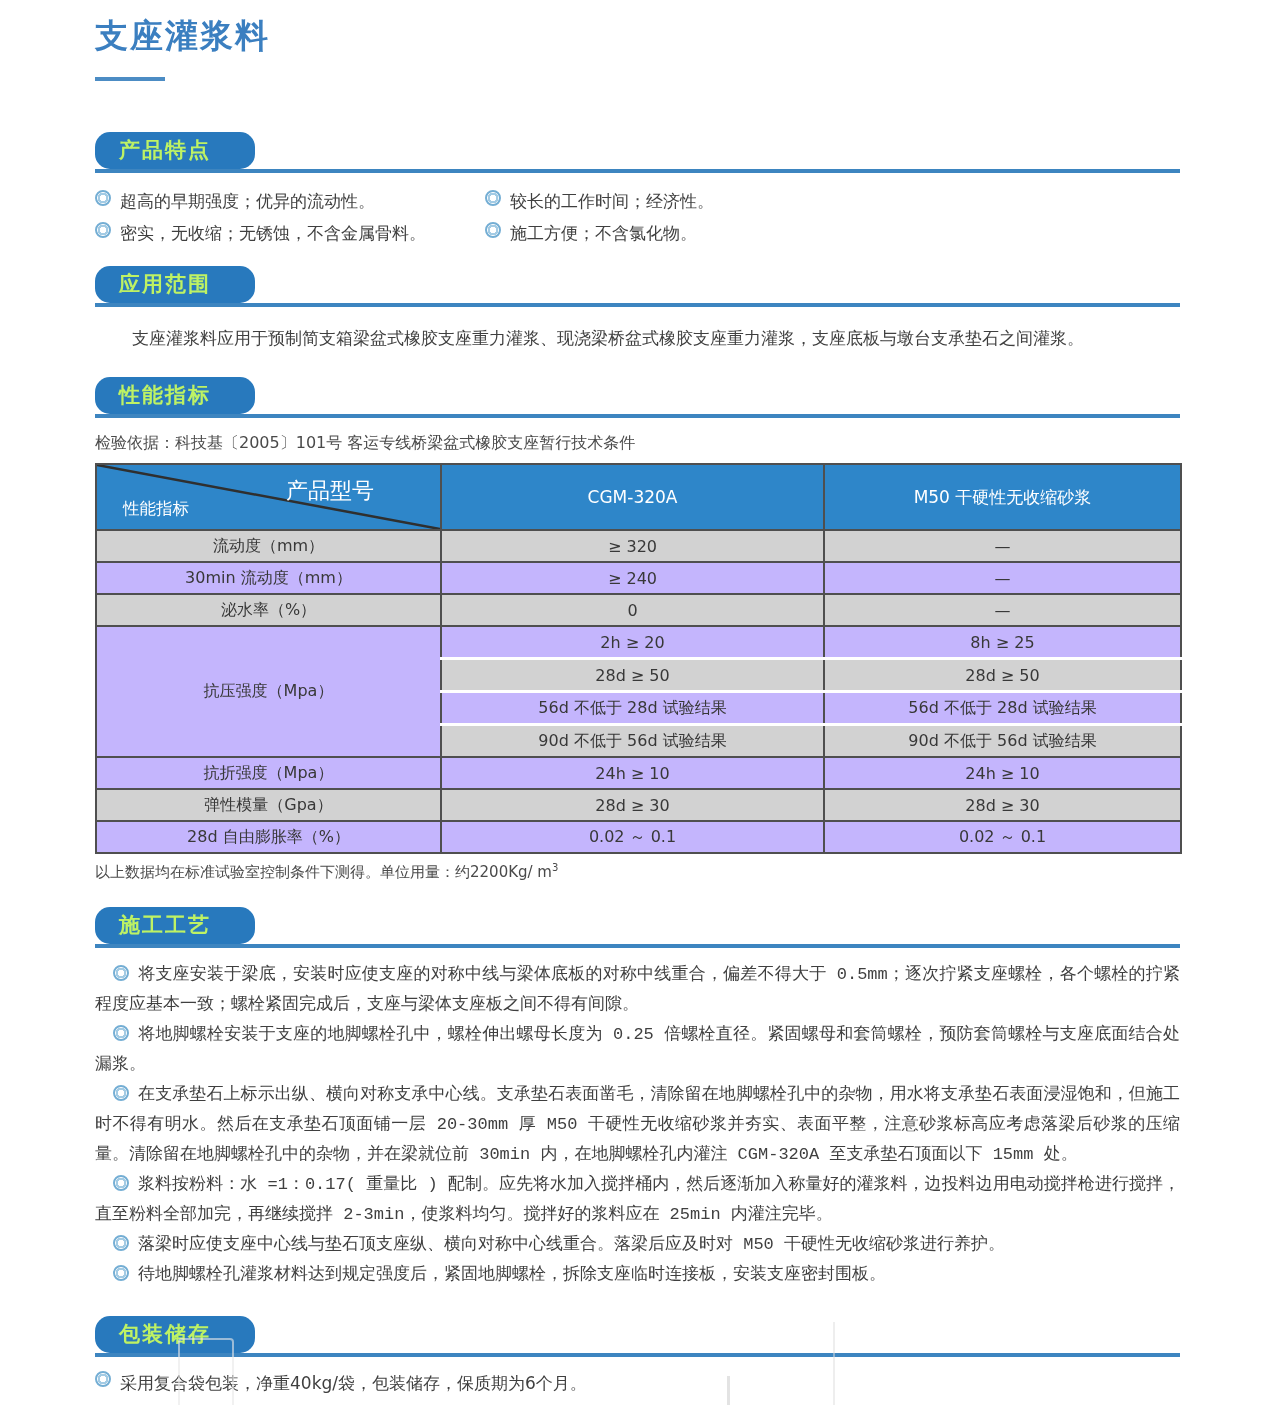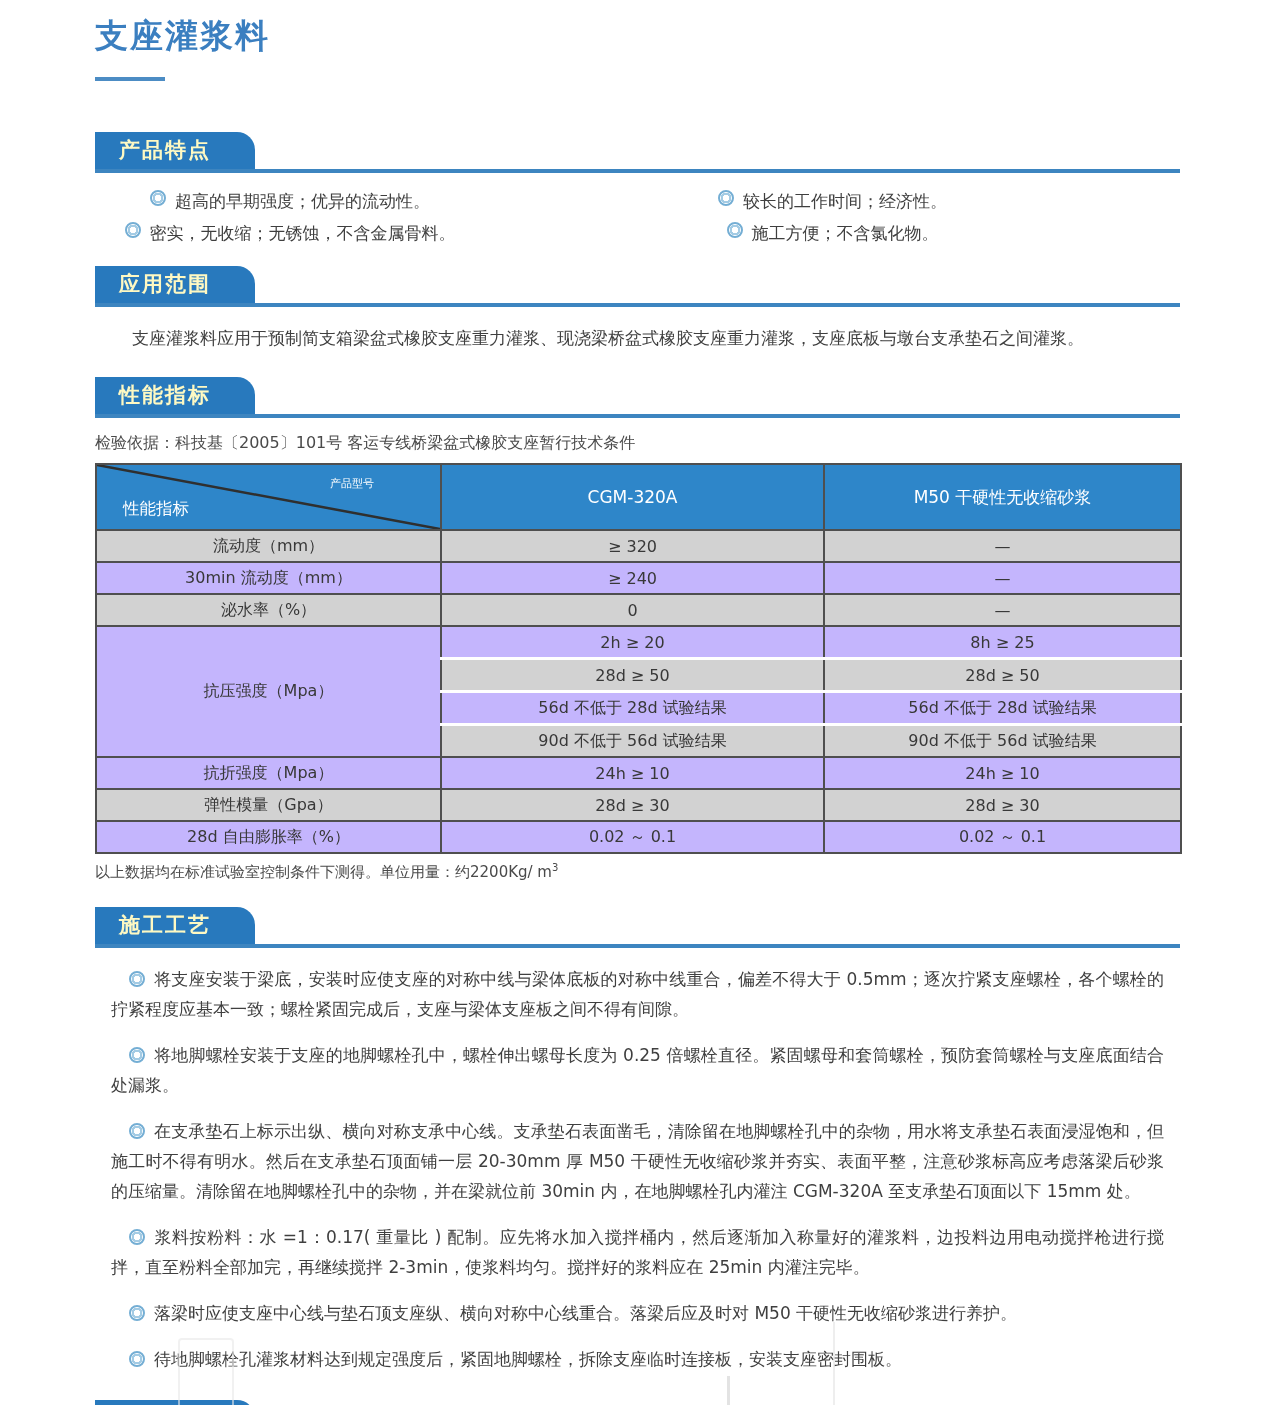--- a/index.html
+++ b/index.html
@@ -26,27 +26,28 @@
     margin-top:18px;
   }
   
   .sec-bar{
     border-bottom:4px solid #3d85c0;
     line-height:0;
   }
   .sec-tab{
     display:inline-block;
     background:#2879bd;
-    color:#fef9c3;
+    color:#bef264;
     font-size:21px;
     font-weight:bold;
     line-height:33px;
     padding:2px 44px 2px 24px;
     border-top-right-radius:18px;
     letter-spacing:2px;
+    border-radius:15px;
   }
   
   .ring{
     display:inline-block;
     width:16px;height:16px;
     border-radius:50%;
     box-sizing:border-box;
     border:2px solid #74aed4;
     background:radial-gradient(circle,#ffffff 0 3px,#a3cbe4 3px 5.5px,#ffffff 5.5px);
     vertical-align:-2px;
@@ -54,21 +55,21 @@
     flex:none;
   }
   
   .feat-grid{
     margin-top:17px;
     display:grid;
     grid-template-columns:390px auto;
     row-gap:9px;
     font-size:17px;
   }
-  .feat-item{display:flex;align-items:flex-start;line-height:23px;justify-content:center;}
+  .feat-item{display:flex;align-items:flex-start;line-height:23px;}
   
   .app-text{
     margin-top:16px;
     padding-left:37px;
     font-size:17px;
     line-height:31px;
   }
   
   .basis{
     margin-top:15px;
@@ -92,40 +93,41 @@
   }
   table.perf thead th{
     background:#2e86c9;
     color:#ffffff;
     height:62px;
     font-weight:normal;
     font-size:17px;
   }
   th.corner{position:relative;padding:0;}
   th.corner svg{position:absolute;left:0;top:0;width:100%;height:100%;display:block;}
-  th.corner .ct{position:absolute;top:11px;right:66px;font-size:11px;}
+  th.corner .ct{position:absolute;top:11px;right:66px;font-size:22px;}
   th.corner .cb{position:absolute;bottom:9px;left:26px;font-size:16.5px;}
   tr.g td{background:#d2d2d2;}
   tr.w td{background:#c4b5fd;}
   tr.subn td{border-top:3px solid #ffffff;}
   td.lbl{font-size:16.5px;}
   .foot-note{
     margin-top:8px;
     font-size:15px;
     color:#4a4a4a;
   }
   .foot-note sup{font-size:10px;}
   
   .proc-text{margin-top:12px;}
   .proc-text p{
-    margin:16px;
+    margin:0;
     font-size:17px;
     line-height:30px;
     text-indent:18px;
     text-align:justify;
+    font-family:Liberation Mono, monospace;
   }
   
   .pack-item{
     margin-top:14px;
     display:flex;align-items:flex-start;
     font-size:17px;line-height:24px;
   }
   
   .mt-sec1{margin-top:51px;}
   .mt-sec2{margin-top:21px;}

